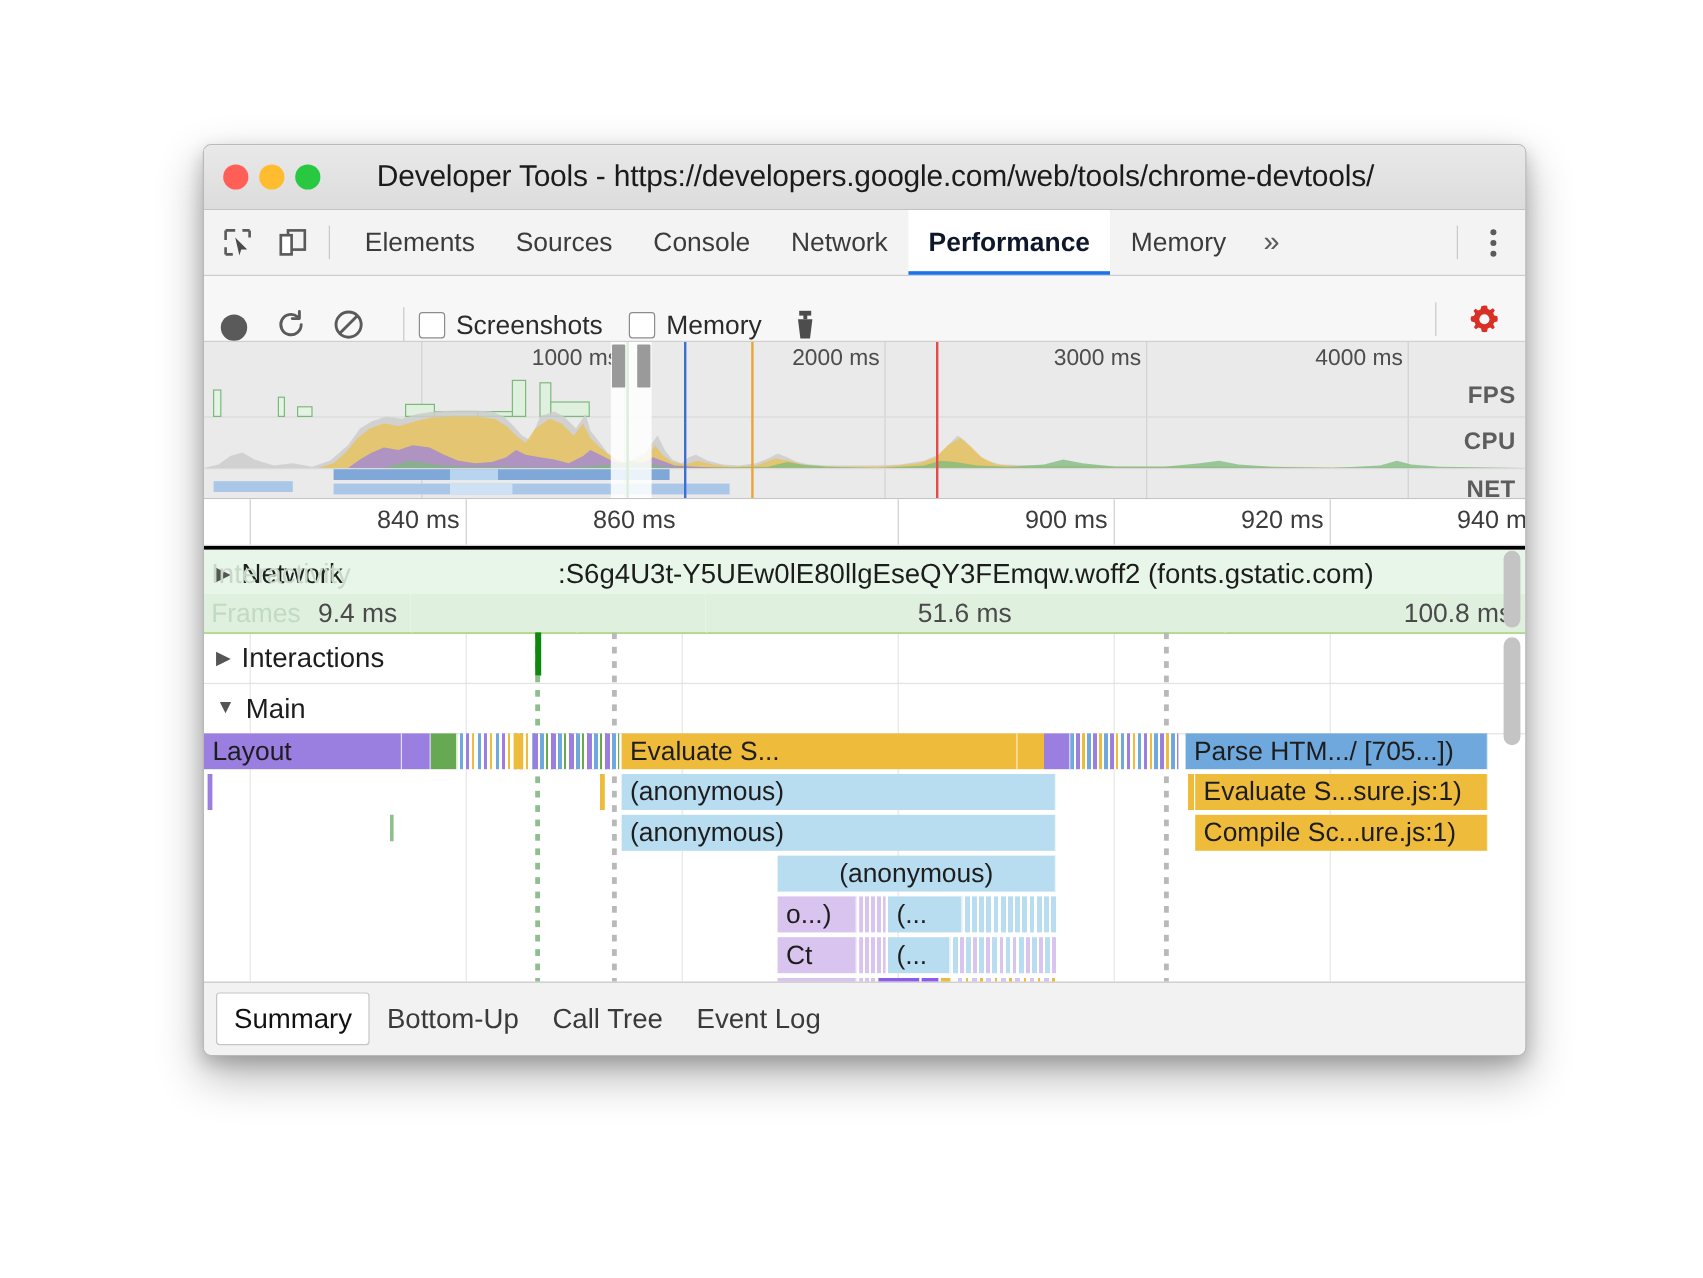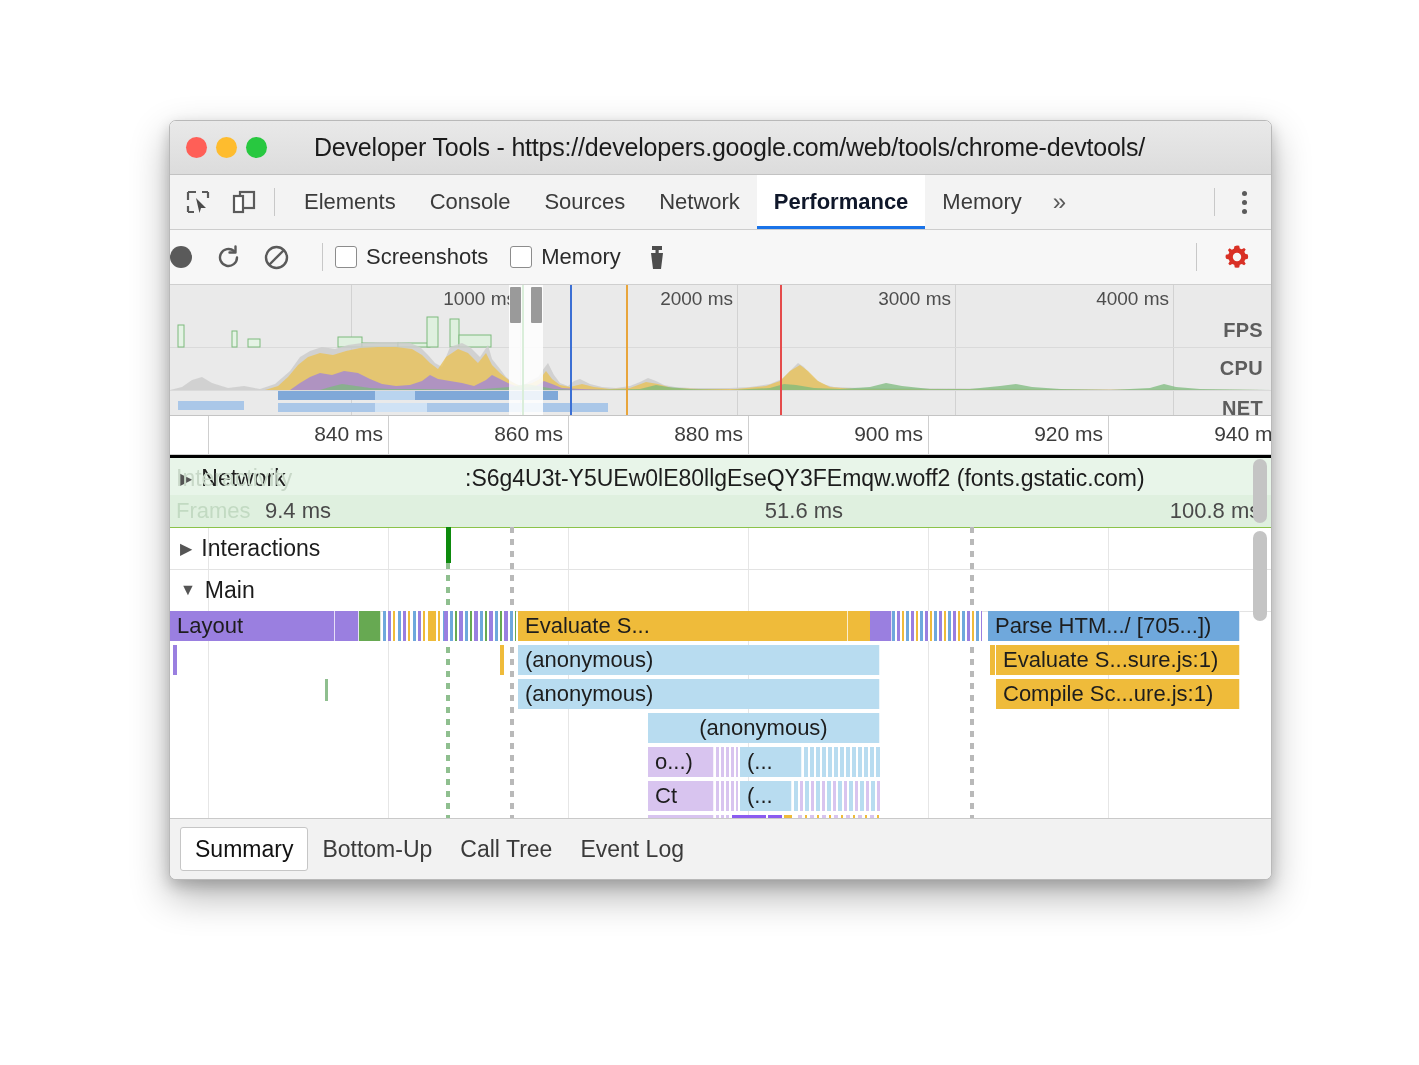--- a/index.html
+++ b/index.html
@@ -118,22 +118,22 @@
     gap: 4px;
   }
   .kebab i { width: 5px; height: 5px; border-radius: 50%; background: #5b5b5b; display:block; }
 
   
   .recbar {
     height: 54px;
     background: #f7f7f7;
     border-bottom: 1px solid #cfcfcf;
     display: flex;
-    align-items: center;
-    padding-left: 0;
+    align-items: flex-end;
+    padding-left: 14px;
     position: relative;
   }
   .rec-dot {
     width: 22px; height: 22px; border-radius: 50%;
     background: #5a5a5a;
     margin-right: 22px;
   }
   .reload-ic, .clear-ic, .trash-ic {
     width: 28px; height: 28px;
     margin-right: 20px;
@@ -408,24 +408,24 @@
           <rect x="9" y="3" width="14" height="16" stroke="#5a5a5a" stroke-width="2.2" fill="none"></rect>
           <rect x="3" y="7" width="9" height="16" stroke="#5a5a5a" stroke-width="2.2" fill="#fff"></rect>
         </svg>
       </div>
       <div class="vsep"></div>
       <div class="tabs">
         <div class="tab">
             <span>Elements</span>
           </div>
         <div class="tab">
+            <span>Sources</span>
+          </div>
+        <div class="tab">
             <span>Console</span>
-          </div>
-        <div class="tab">
-            <span>Sources</span>
           </div>
         <div class="tab">
             <span>Network</span>
           </div>
         <div class="tab active">
             <span>Performance</span>
           </div>
         <div class="tab">
             <span>Memory</span>
           </div>
@@ -541,23 +541,20 @@
       <div class="lane-label" style="top:112px;">NET</div>
     </div>
 
     <div class="tlruler">
       <div class="tl-tick" style="left:38px;width:180px;">
           <span>840 ms</span>
         </div>
       <div class="tl-tick" style="left:218px;width:180px;">
           <span>860 ms</span>
         </div>
-      <div class="tl-tick" style="left:398px;width:180px;">
-          <span>880 ms</span>
-        </div>
       <div class="tl-tick" style="left:578px;width:180px;">
           <span>900 ms</span>
         </div>
       <div class="tl-tick" style="left:758px;width:180px;">
           <span>920 ms</span>
         </div>
       <div class="tl-tick" style="left:938px;width:180px;">
           <span>940 ms</span>
         </div>
 

